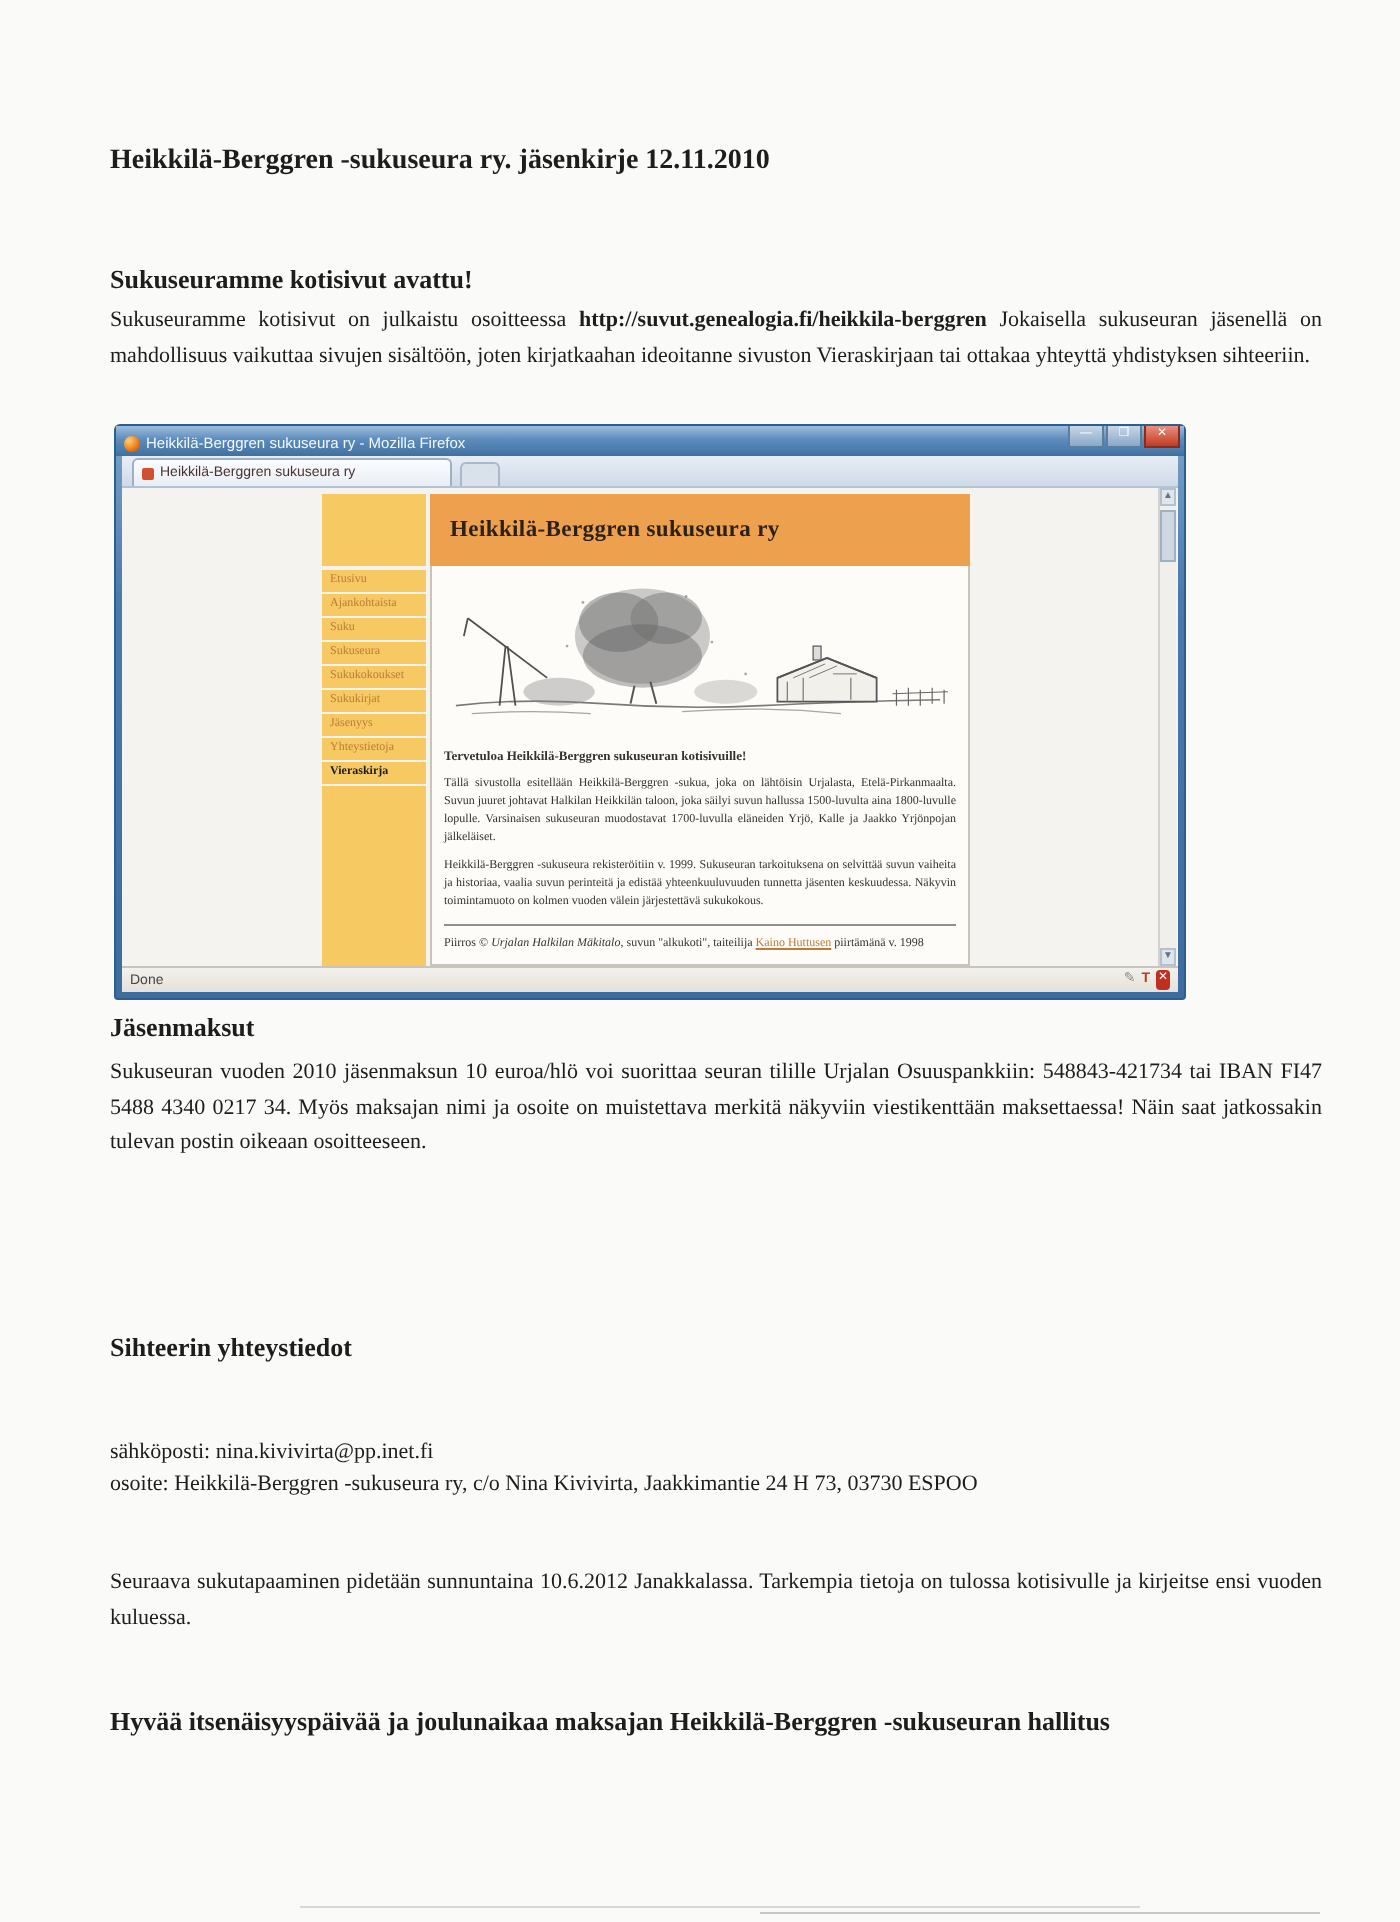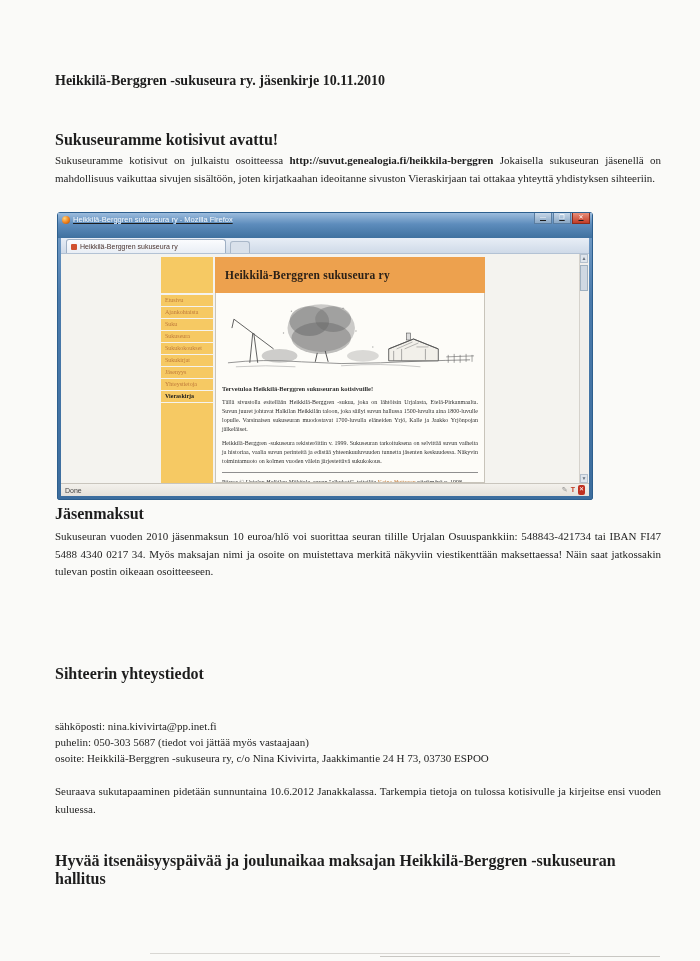--- a/index.html
+++ b/index.html
@@ -2,33 +2,33 @@
 <html><head>
 <meta charset="utf-8">
 <style>
   html,body{margin:0;padding:0;}
   body{width:700px;height:961px;background:#e9e9e7;}
   .page{position:relative;width:700px;height:961px;background:#fafaf8;overflow:hidden;
         font-family:"Liberation Serif",serif;color:#1d1d1d;}
   .abs{position:absolute;}
   
   .ltr{left:55px;width:606px;font-size:11px;line-height:17.5px;}
-  .ltr-h{font-weight:bold;font-size:16px;}
+  .ltr-h{font-weight:bold;font-size:13px;}
   .just{text-align:justify;}
   .doc-title{left:55px;top:73px;width:606px;font-weight:bold;font-size:14px;}
   .contact-lines div{line-height:16px;}
   
   .scanline{height:1px;background:#d8d7d3;}
   
   .browser{left:57px;top:212px;width:534px;height:286px;display:flex;flex-direction:column;
            background:linear-gradient(180deg,#7ba3cc,#4a7aab 30%,#3c6d9e);
            border:1px solid #2d5f8e;border-radius:3px 3px 2px 2px;
            font-family:"Liberation Sans",sans-serif;}
-  .titlebar{height:13px;display:flex;align-items:center;padding:0 2px 12px 4px;
-            background:linear-gradient(180deg,#9cbcdd,#5d8cbc 45%,#3f719f);text-decoration:underline;}
+  .titlebar{height:13px;display:flex;align-items:flex-end;padding:0 2px 2px 4px;
+            background:linear-gradient(180deg,#9cbcdd,#5d8cbc 45%,#3f719f);}
   .fx-icon{width:8px;height:8px;border-radius:50%;margin-right:3px;flex:none;
            background:radial-gradient(circle at 32% 30%,#ffd27a,#ef7f1a 55%,#a34b0c);}
   .win-title{flex:1;font-size:7.5px;color:#f4f8fc;white-space:nowrap;overflow:hidden;}
   .winbtns{display:flex;gap:1px;align-self:flex-start;}
   .winbtn{width:16px;height:10px;font-size:6px;line-height:9px;text-align:center;color:#fff;
           background:linear-gradient(180deg,#c7d7e8,#8aa8c6);border:1px solid #5a7da0;border-top:none;}
   .winbtn.close{background:linear-gradient(180deg,#e98f7b,#c23b25);border-color:#8d2b1a;}
   .tabbar{height:15px;margin:0 3px;display:flex;align-items:flex-end;
           background:linear-gradient(180deg,#e8eef6,#cfdae8);border-bottom:1px solid #b3c2d4;}
   .tab{height:13px;width:150px;margin-left:5px;display:flex;align-items:center;gap:3px;
@@ -71,21 +71,21 @@
   .varrow{position:absolute;left:0;width:8px;height:9px;background:#dfe5ec;border:1px solid #b4c0cd;
           box-sizing:border-box;font-size:5px;line-height:7px;text-align:center;color:#68737f;}
   .vthumb{position:absolute;left:0;top:11px;width:8px;height:26px;background:#cfd8e2;
           border:1px solid #9fb0c0;box-sizing:border-box;}
 </style>
 </head>
 <body>
 
 <div class="page">
 
-  <div class="abs doc-title">Heikkilä-Berggren -sukuseura ry. jäsenkirje 10.11.2010</div>
+  <div class="abs doc-title">Heikkilä-Berggren -sukuseura ry. jäsenkirje 12.11.2010</div>
 
   <div class="abs ltr ltr-h" style="top:131px">Sukuseuramme kotisivut avattu!</div>
   <div class="abs ltr just" style="top:152px">
     <span>Sukuseuramme kotisivut on julkaistu osoitteessa </span><b>http://suvut.genealogia.fi/heikkila-berggren</b><span> Jokaisella sukuseuran jäsenellä on mahdollisuus vaikuttaa sivujen sisältöön, joten kirjatkaahan ideoitanne sivuston Vieraskirjaan tai ottakaa yhteyttä yhdistyksen sihteeriin.</span>
   </div>
 
   <div class="abs browser">
     <div class="titlebar">
       <span class="fx-icon"></span>
       <span class="win-title">Heikkilä-Berggren sukuseura ry - Mozilla Firefox</span>
@@ -181,21 +181,20 @@
       </span>
     </div>
   </div>
 
   <div class="abs ltr ltr-h" style="top:505px">Jäsenmaksut</div>
   <div class="abs ltr just" style="top:528px">Sukuseuran vuoden 2010 jäsenmaksun 10 euroa/hlö voi suorittaa seuran tilille Urjalan Osuuspankkiin: 548843-421734 tai IBAN FI47 5488 4340 0217 34. Myös maksajan nimi ja osoite on muistettava merkitä näkyviin viestikenttään maksettaessa! Näin saat jatkossakin tulevan postin oikeaan osoitteeseen.</div>
 
   <div class="abs ltr ltr-h" style="top:665px">Sihteerin yhteystiedot</div>
   <div class="abs ltr contact-lines" style="top:718px">
     <div>sähköposti: nina.kivivirta@pp.inet.fi</div>
-    <div>puhelin: 050-303 5687 (tiedot voi jättää myös vastaajaan)</div>
     <div>osoite: Heikkilä-Berggren -sukuseura ry, c/o Nina Kivivirta, Jaakkimantie 24 H 73, 03730 ESPOO</div>
   </div>
 
   <div class="abs ltr just" style="top:783px">Seuraava sukutapaaminen pidetään sunnuntaina 10.6.2012 Janakkalassa. Tarkempia tietoja on tulossa kotisivulle ja kirjeitse ensi vuoden kuluessa.</div>
 
   <div class="abs ltr ltr-h" style="top:852px">Hyvää itsenäisyyspäivää ja joulunaikaa maksajan Heikkilä-Berggren -sukuseuran hallitus</div>
 
   <div class="abs scanline" style="left:150px;width:420px;top:953px"></div>
   <div class="abs scanline" style="left:380px;width:280px;top:956px;background:#c8c7c3"></div>
 </div>

